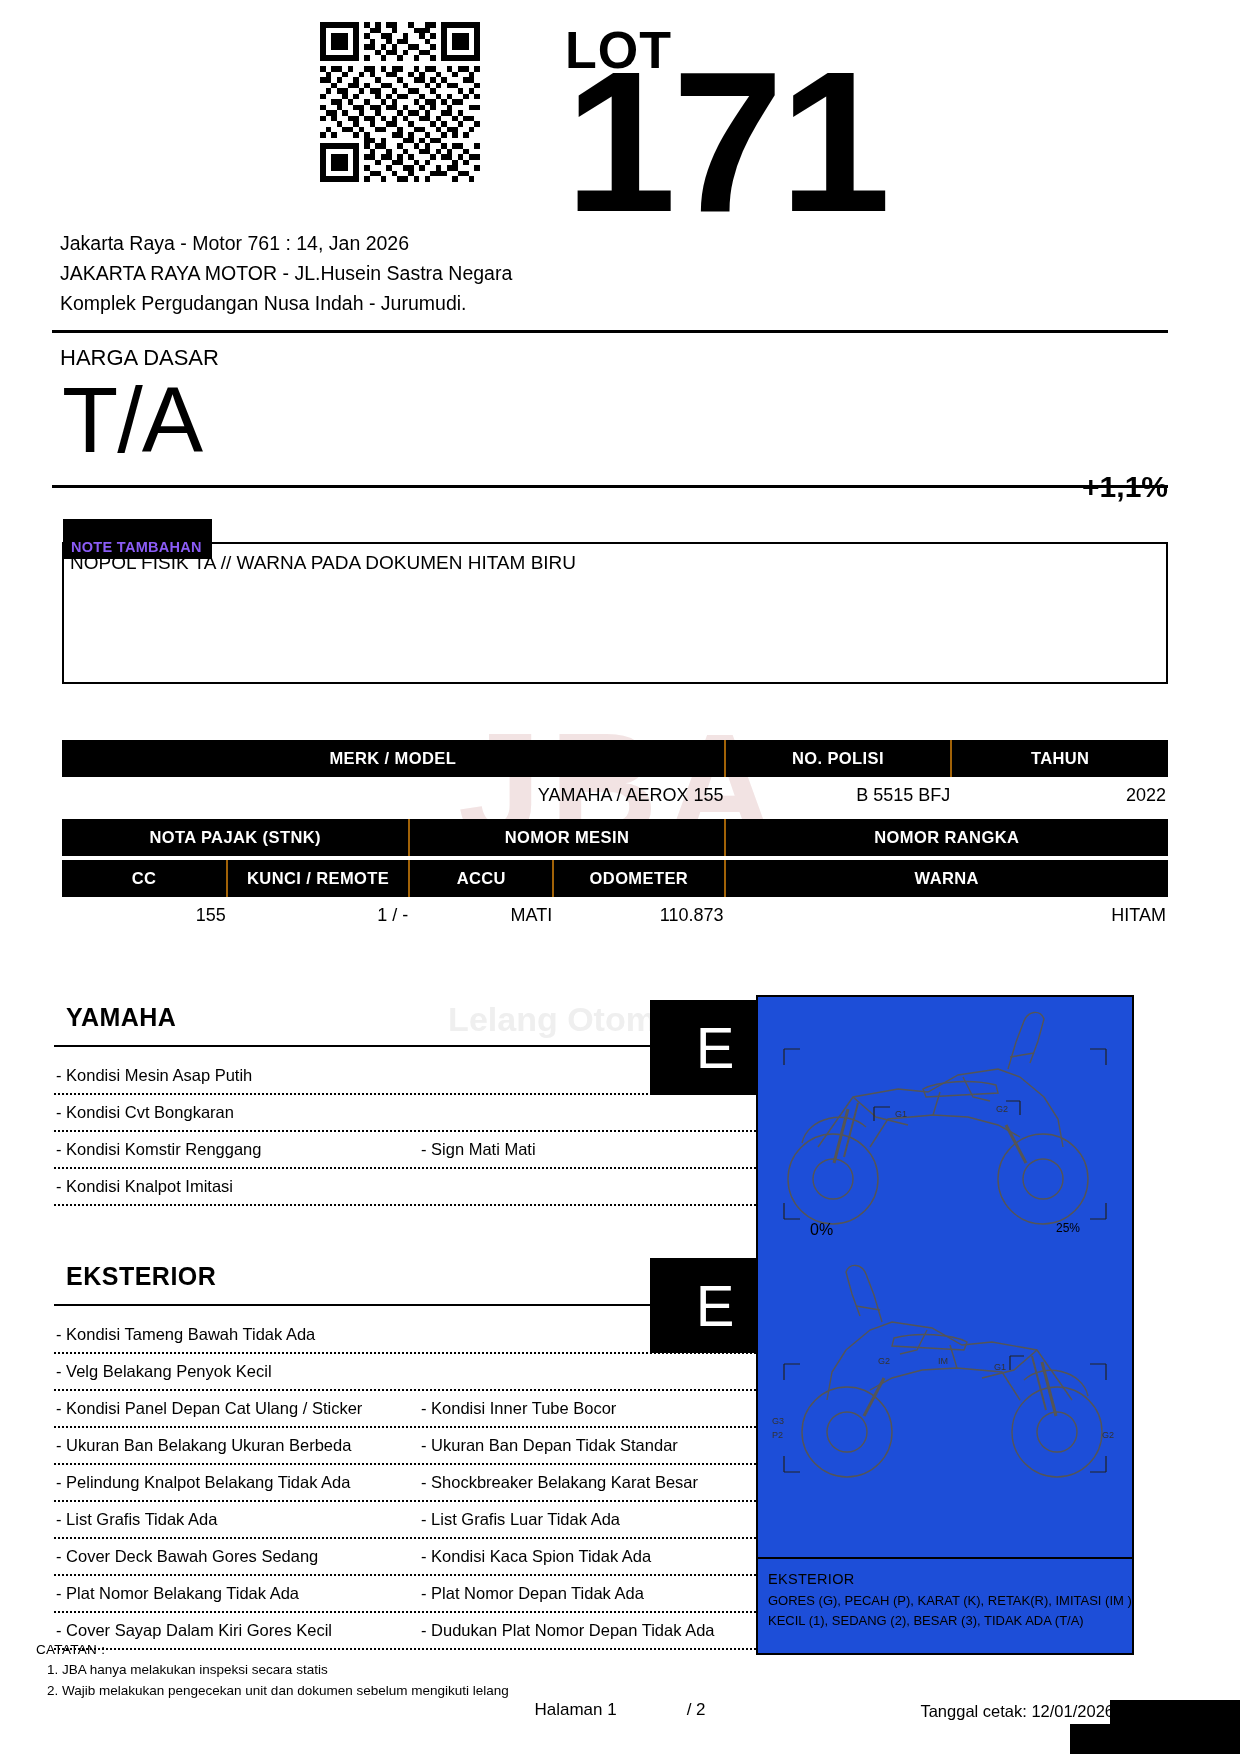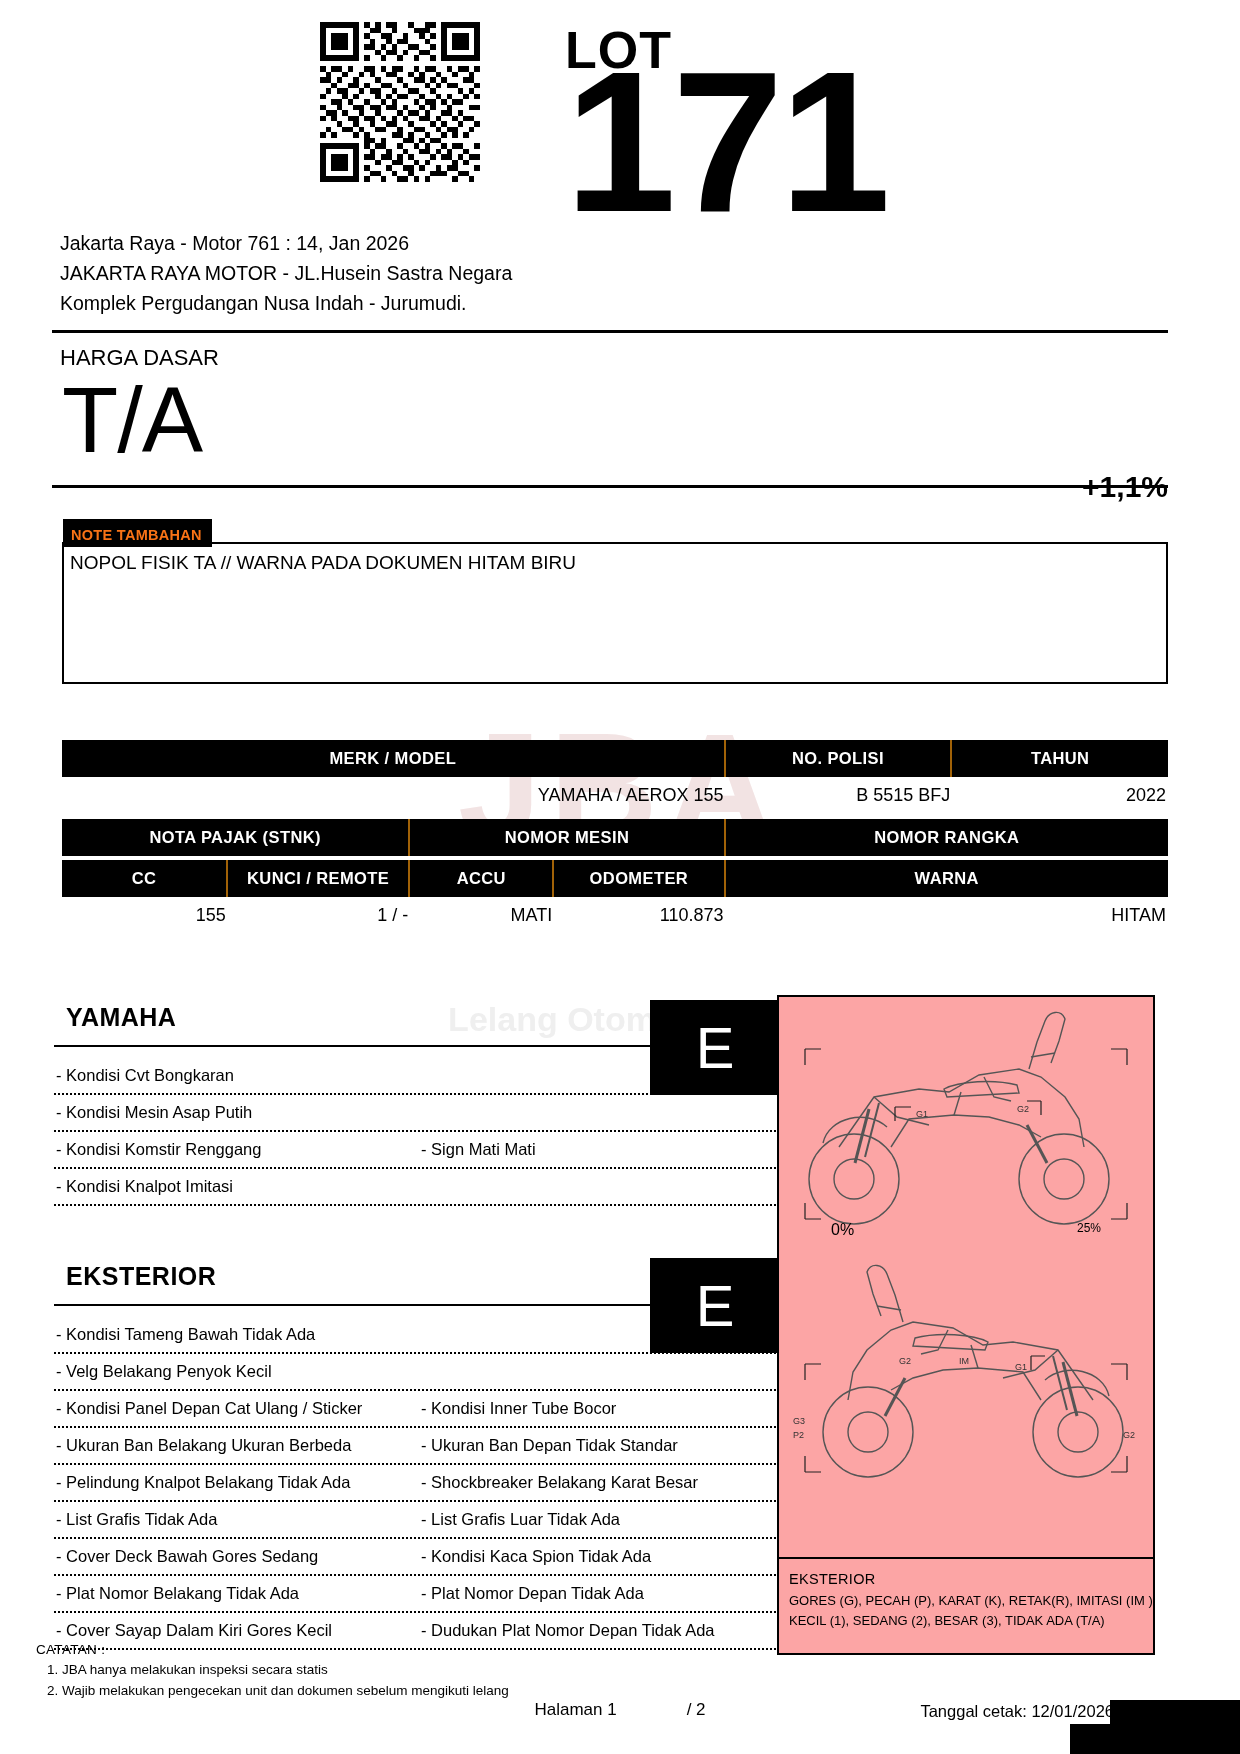--- a/index.html
+++ b/index.html
@@ -107,23 +107,23 @@
     font-size: 30px;
     font-weight: bold;
     z-index: 2;
   }
   #rule2 { top: 485px; }
 
   
   .note-tab {
     position: absolute;
     left: 63px; top: 519px;
-    background: #000; color: #f97316;
+    background: #000; color: #8b5cf6;
     font-size: 14.5px; font-weight: bold;
-    padding: 8px 10px 4px 8px;
+    padding: 20px 10px 4px 8px;
     z-index: 3;
     letter-spacing: .3px;
   }
   .note-box {
     position: absolute;
     left: 62px; top: 542px;
     width: 1106px; height: 142px;
     border: 2px solid #000;
     z-index: 2;
   }
@@ -194,25 +194,25 @@
     width: 50%;
     font-size: 16.5px;
     padding-left: 2px;
     white-space: nowrap;
     overflow: hidden;
   }
 
   
   .diagram {
     position: absolute;
-    left: 777px; top: 995px;
+    left: 756px; top: 995px;
     width: 378px; height: 660px;
     border: 2px solid #000;
     z-index: 4;
-    background: #fca5a5;
+    background: #1d4ed8;
   }
   .diag-sep {
     position: absolute;
     left: 0; bottom: 94px;
     width: 100%;
     border-top: 2px solid #000;
   }
   .keterangan {
     position: absolute;
     left: 10px; bottom: 22px;
@@ -559,25 +559,25 @@
       <div class="val" style="width:40%">HITAM</div>
     </div>
   </div>
 
   <div class="sec-title" style="left:66px; top:1003px;">YAMAHA</div>
   <div class="sec-underline" style="left:54px; top:1045px; width:600px;"></div>
   <div class="grade-box" style="left:650px; top:1000px;">E</div>
 
   <div class="items" style="left:54px; top:1058px; width:730px;">
     <div class="item-row">
+      <div class="item-col">- Kondisi Mesin Asap Putih</div>
+      <div class="item-col"></div>
+    </div>
+    <div class="item-row">
       <div class="item-col">- Kondisi Cvt Bongkaran</div>
-      <div class="item-col"></div>
-    </div>
-    <div class="item-row">
-      <div class="item-col">- Kondisi Mesin Asap Putih</div>
       <div class="item-col"></div>
     </div>
     <div class="item-row">
       <div class="item-col">- Kondisi Komstir Renggang</div>
       <div class="item-col">- Sign Mati Mati</div>
     </div>
     <div class="item-row">
       <div class="item-col">- Kondisi Knalpot Imitasi</div>
       <div class="item-col"></div>
     </div>

